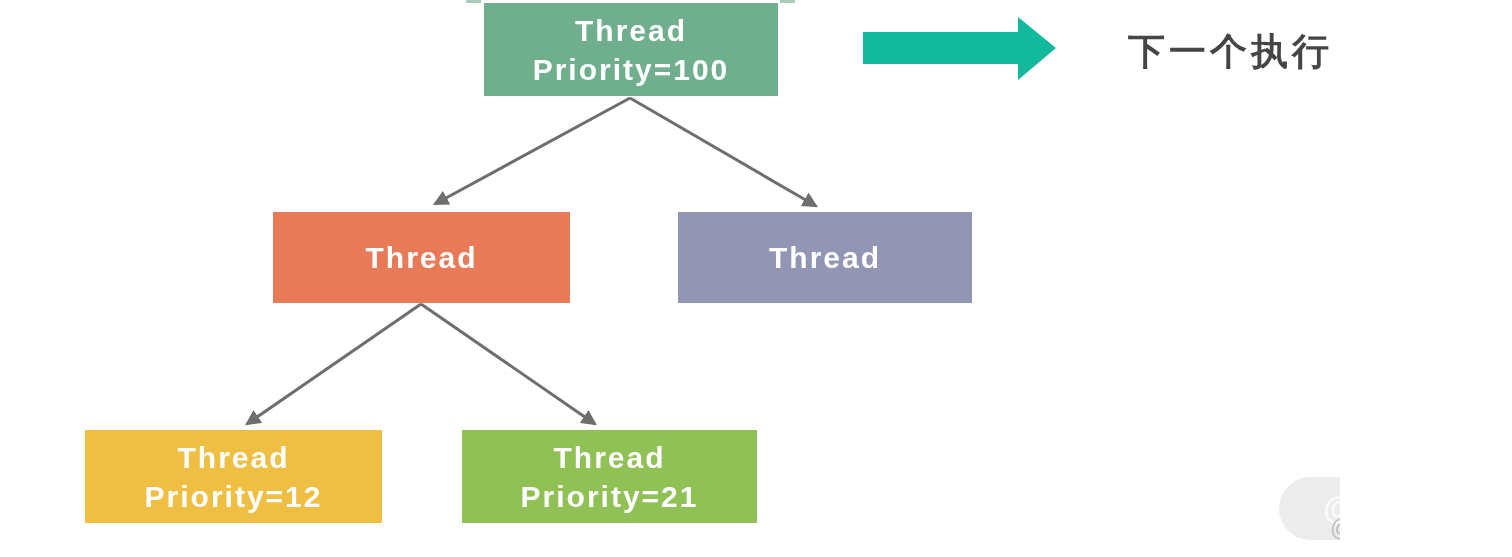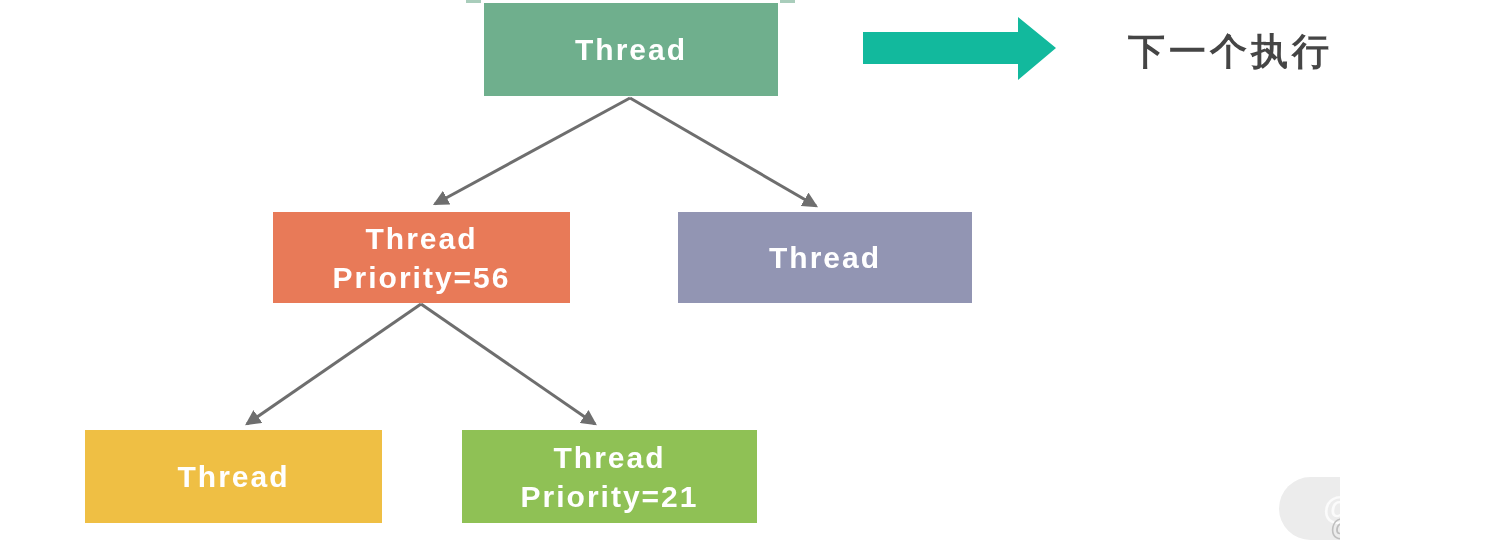--- a/index.html
+++ b/index.html
@@ -105,33 +105,34 @@
     </defs>
     <line x1="630" y1="98" x2="435" y2="204" stroke-width="3" marker-end="url(#arrowhead)" stroke="#6E6E6E"></line>
     <line x1="630" y1="98" x2="816" y2="206" stroke-width="3" marker-end="url(#arrowhead)" stroke="#6E6E6E"></line>
     <line x1="421" y1="304" x2="247" y2="424" stroke-width="3" marker-end="url(#arrowhead)" stroke="#6E6E6E"></line>
     <line x1="421" y1="304" x2="595" y2="424" stroke-width="3" marker-end="url(#arrowhead)" stroke="#6E6E6E"></line>
     <polygon points="863,32 1018,32 1018,17 1056,48 1018,80 1018,64 863,64" fill="#12B99D"></polygon>
   </svg>
 
   <div class="node node-root" style="background-color: rgb(111, 175, 141);">
     <span>Thread</span>
+    <span>Priority=100</span>
   </div>
 
   <div class="node node-p56" style="background-color: rgb(232, 122, 88);">
     <span>Thread</span>
-    <span>Priority=56</span>
   </div>
 
   <div class="node node-p33" style="background-color: rgb(146, 149, 179);">
     <span>Thread</span>
   </div>
 
   <div class="node node-p12" style="background-color: rgb(239, 191, 68);">
     <span>Thread</span>
+    <span>Priority=12</span>
   </div>
 
   <div class="node node-p27" style="background-color: rgb(143, 193, 85);">
     <span>Thread</span>
     <span>Priority=21</span>
   </div>
 
   <div class="next-label" style="color: rgb(69, 69, 69);">下一个执行</div>
 
   <div class="artifact-dash left"></div>

